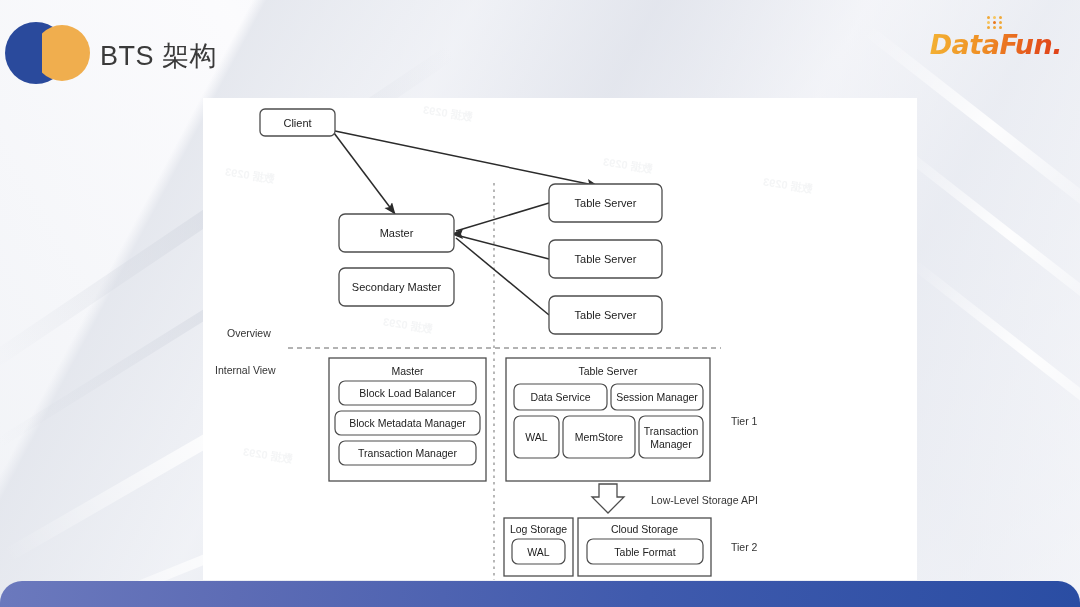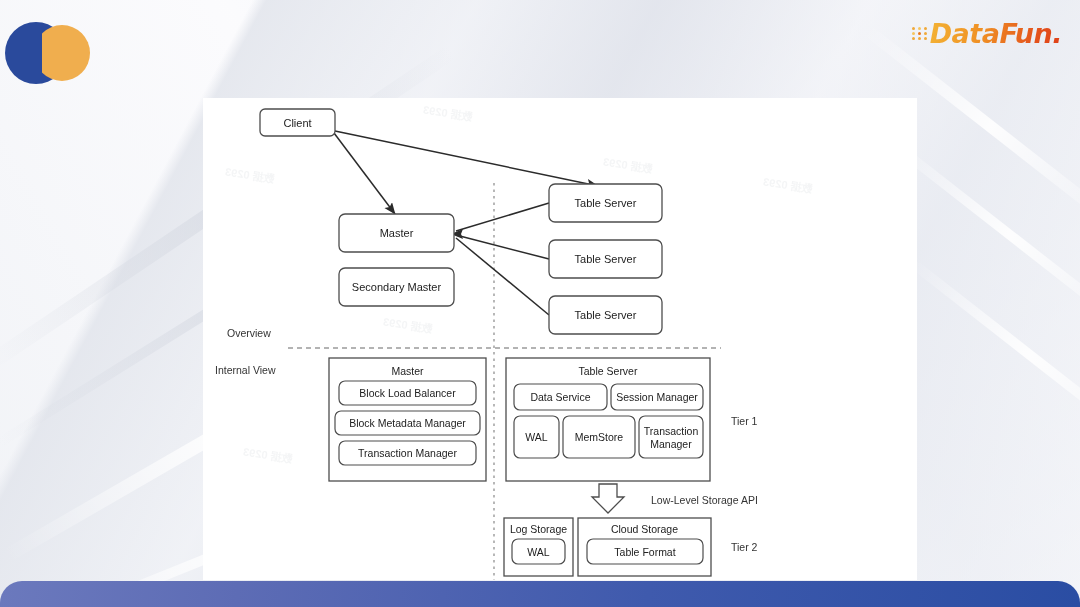--- a/index.html
+++ b/index.html
@@ -49,21 +49,21 @@
 
   .page-title {
     position: absolute; left: 100px; top: 38px;
     font-size: 27px; color: #3a3a3a; letter-spacing: 0.5px;
     white-space: nowrap;
   }
 
   
   .datafun {
     position: absolute; right: 18px; top: 16px;
-    height: 34px; display: flex; align-items: center;
+    height: 34px; display: flex; align-items: center; flex-direction: column;
   }
   .datafun .dots { display: grid; grid-template-columns: repeat(3, 4px); gap: 2px; margin-right: 2px; }
   .datafun .dots i { width: 3px; height: 3px; border-radius: 50%; background: #f0a93a; display: block; }
   .datafun .dots i:nth-child(2), .datafun .dots i:nth-child(4) { background: #f6c55e; }
   .datafun .dots i:nth-child(5) { background: #e8761c; }
   .datafun .wordmark {
     font-family: "DejaVu Sans", sans-serif;
     font-style: italic; font-weight: bold; font-size: 27px;
     background: linear-gradient(100deg, #f3b234 0%, #ef8f24 40%, #e4541c 78%, #df3f18 100%);
     -webkit-background-clip: text; background-clip: text;
@@ -104,20 +104,21 @@
   <div class="bg-streak" style="left:830px; top:120px; width:320px; height:12px; transform:rotate(38deg);"></div>
   <div class="bg-streak" style="left:860px; top:230px; width:300px; height:10px; transform:rotate(38deg);"></div>
   <div class="bg-streak" style="left:880px; top:350px; width:300px; height:10px; transform:rotate(38deg);"></div>
   <div class="bg-streak" style="left:30px;  top:540px; width:420px; height:10px; transform:rotate(-22deg);"></div>
 
   <div class="logo-mark">
     <div class="c-blue"></div>
     <div class="c-cut"></div>
   </div>
 
+  <div class="page-title">BTS 架构</div>
 
   <div class="datafun">
     <span class="dots">
       <i></i>
         <i></i>
         <i></i>
         <i></i>
         <i></i>
         <i></i>
         <i></i>

